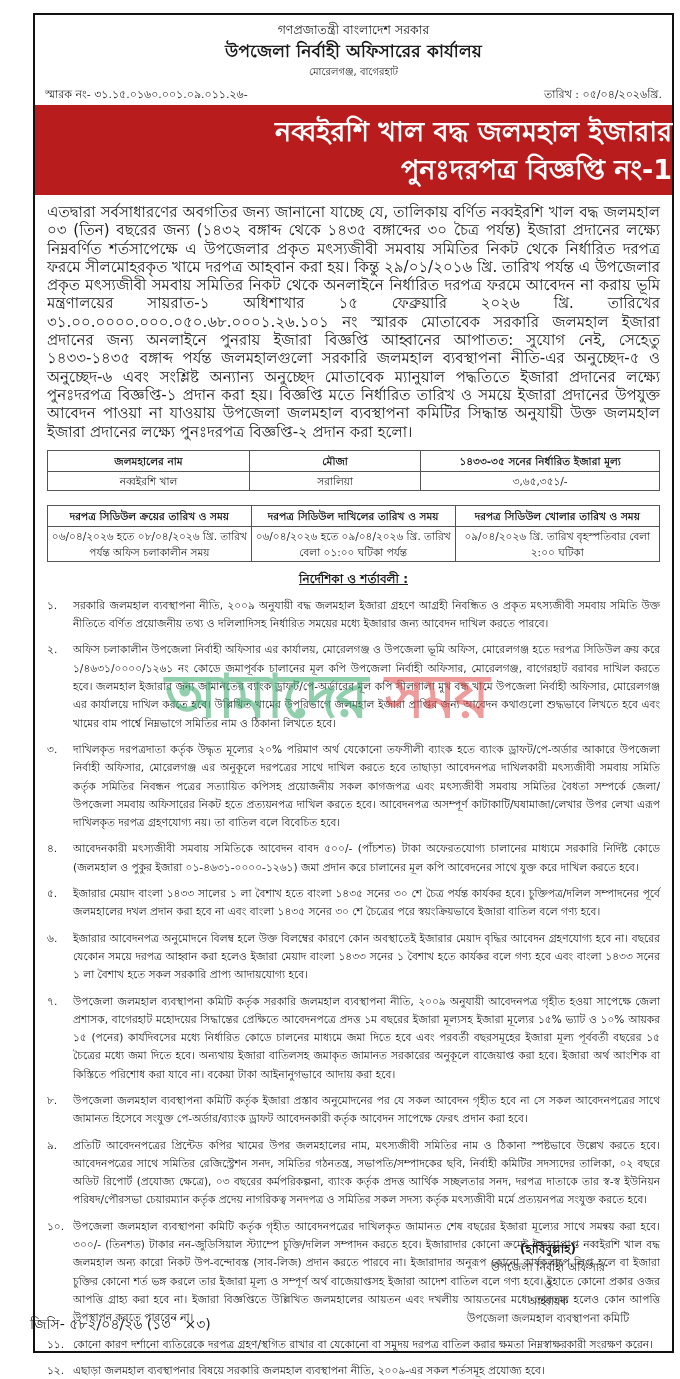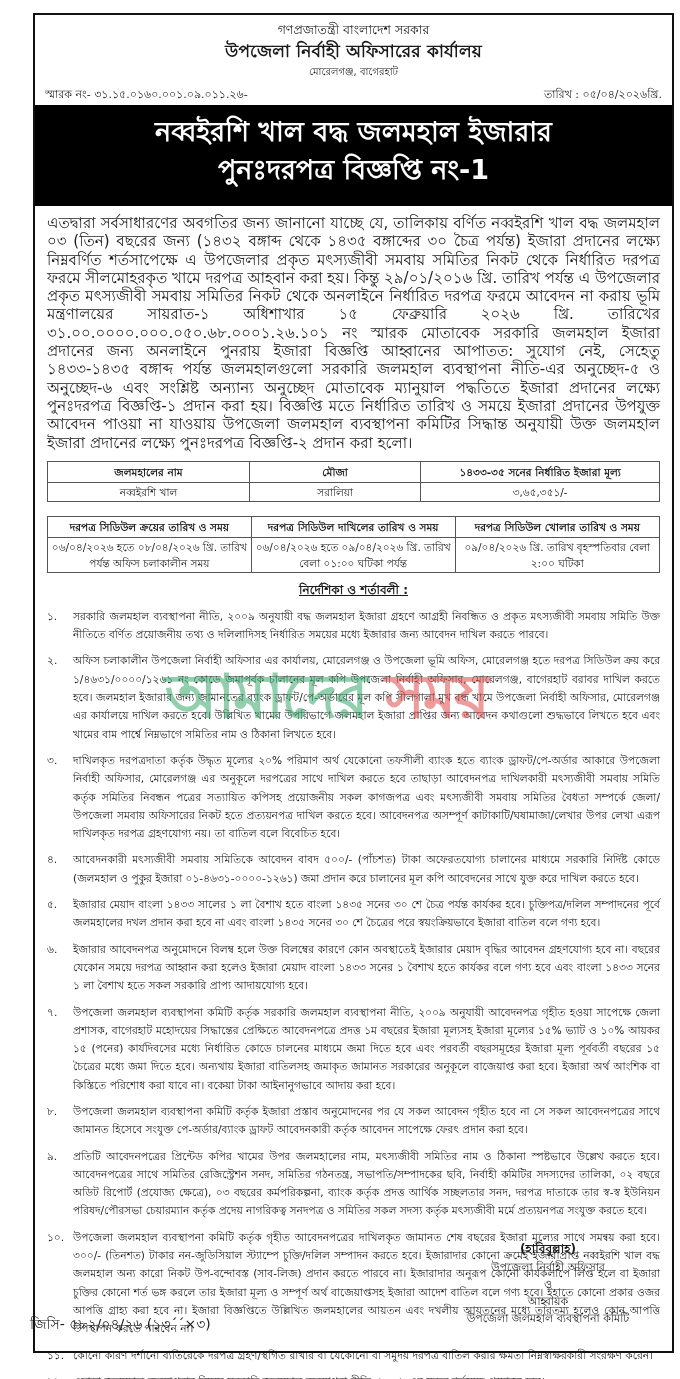--- a/index.html
+++ b/index.html
@@ -6,22 +6,22 @@
     body { width: 680px; height: 1379px; position: relative; overflow: hidden;
            font-family: "DejaVu Sans", "Liberation Sans", sans-serif; color: #1a1a1a; }
     .frame { position: absolute; left: 20px; top: 13px; width: 641px; height: 1340px;
              border: 2.5px solid #111; box-sizing: border-box; margin-left: 13px; }
     .hdr { text-align: center; }
     .gov { margin-top: 6px; font-size: 12.5px; line-height: 18px; }
     .office { font-size: 17px; font-weight: bold; line-height: 24px; letter-spacing: 0.2px; }
     .loc { font-size: 10px; line-height: 18px; }
     .refrow { display: flex; justify-content: space-between; padding: 2px 10px 0 10px;
               font-size: 11px; line-height: 16px; height: 20px; align-items: flex-end; }
-    .banner { background: #000000; color: #fff; text-align: center; margin-top: 2px;
-              padding: 8px 0 17px 0; }
+    .banner { background: #b91c1c; color: #fff; text-align: right; margin-top: 2px;
+              padding: 8px 0 6px 0; }
     .banner div { font-size: 27px; font-weight: bold; line-height: 38px; }
     .intro { padding: 8px 12px 0 12px; font-size: 15px; line-height: 18.3px; text-align: justify; }
     table.t { border-collapse: collapse; margin: 7px 12px 0 12px; width: calc(100% - 24px);
               font-size: 10.5px; }
     table.t th, table.t td { border: 1px solid #555; text-align: center; padding: 1px 3px; }
     table.t th { font-weight: bold; line-height: 18px; }
     table.t td { line-height: 16px; }
     .t1 { margin-top: 9px !important; }
     .t2 { margin-top: 14px !important; }
     .sec-title { text-align: center; margin-top: 8px; font-size: 12px; font-weight: bold; }

